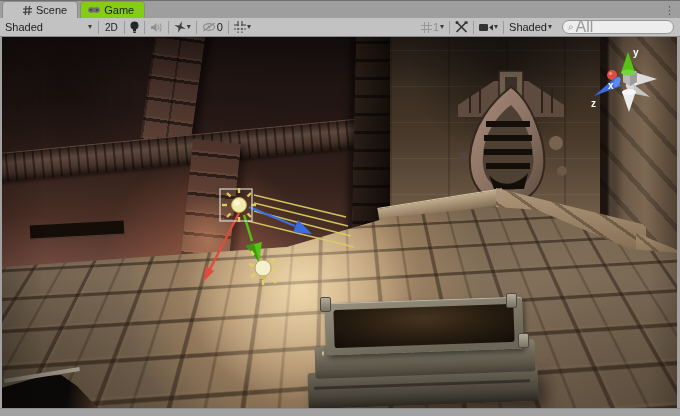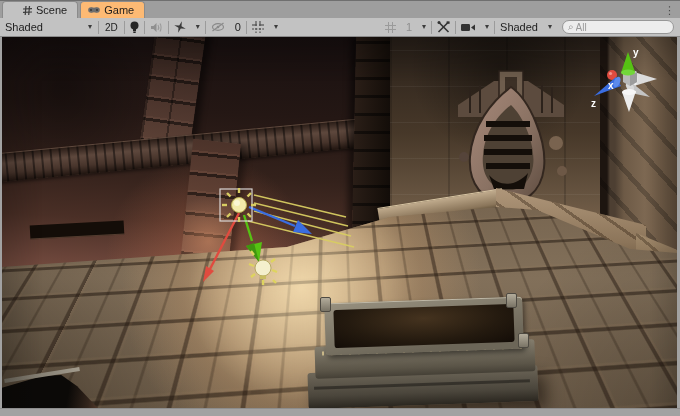--- a/index.html
+++ b/index.html
@@ -4,43 +4,43 @@
 <style>
   * { margin:0; padding:0; box-sizing:border-box; }
   html,body { width:680px; height:416px; overflow:hidden; }
   body { font-family:"Liberation Sans", sans-serif; background:#a2a2a2; }
   .window { position:relative; width:680px; height:416px; background:#a2a2a2; }
 
   
   .tabbar { position:absolute; left:0; top:0; width:680px; height:18px;
     background:var(--tab-bar-bg,#9e9e9e); border-top:1px solid #6f6f6f; display:flex; align-items:flex-end; }
   .tab { height:17px; display:flex; align-items:center; gap:4px; padding:0 10px 0 7px;
-    font-size:11px; color:#1d1d1d; background:#fdba74; border-radius:4px 4px 0 0;
+    font-size:11px; color:#1d1d1d; background:#84cc16; border-radius:4px 4px 0 0;
     margin-left:2px; border:1px solid #8b8b8b; border-bottom:none; cursor:default; }
   .tab.active { background:var(--toolbar-bg,#c2c2c2); height:17px;padding-left:20px; }
   .tab .ticon { display:inline-flex; }
   .tab-overflow { margin-left:auto; margin-right:4px; align-self:center; color:#4a4a4a;
     font-size:11px; line-height:10px; letter-spacing:-1px; padding:0 2px; }
 
   
   .toolbar { position:absolute; left:0; top:18px; width:680px; height:19px;
     background:var(--toolbar-bg,#c2c2c2); border-bottom:1px solid #8a8a8a;
     display:flex; align-items:center; font-size:11px; color:#1d1d1d; }
-  .tb-btn { height:17px; display:flex; align-items:center; gap:10px; padding:0 5px; cursor:default; }
+  .tb-btn { height:17px; display:flex; align-items:center; gap:1px; padding:0 5px; cursor:default; }
   .tb-sep { width:1px; height:13px; background:#9b9b9b; }
   .dd-arrow { font-size:8px; color:#3c3c3c; line-height:8px; }
   .shaded-dd { width:98px; justify-content:space-between; padding:0 6px 0 5px; }
   .btn-2d { font-size:10px; padding:0 6px;justify-content:flex-end; }
   .muted { color:#8f8f8f; }
   .tb-right { margin-left:auto; display:flex; align-items:center; margin-right:6px; }
   .searchbox { width:112px; height:14px; background:#ededed; border:1px solid #979797;
     border-radius:8px; display:flex; align-items:center; padding:0 5px; gap:2px; margin-left:5px; }
   .searchbox .glyph { color:#8d8d8d; font-size:10px; line-height:10px; }
   .searchbox input { border:none; outline:none; background:transparent; width:86px;
-    font-size:10px; color:#333; font-family:"Liberation Sans",sans-serif; }
+    font-size:16px; color:#333; font-family:"Liberation Sans",sans-serif; }
   .searchbox input::placeholder { color:#9a9a9a; }
 
   
   .viewport { position:absolute; left:2px; top:37px; width:675px; height:371px;
     background:#241a16; overflow:hidden; cursor:default; }
   .frame-b { position:absolute; left:0; top:408px; width:680px; height:8px; background:#a2a2a2; border-top:1px solid #8d8d8d; }
   .frame-r { position:absolute; left:677px; top:37px; width:3px; height:371px; background:#a2a2a2; }
   .frame-l { position:absolute; left:0; top:37px; width:2px; height:371px; background:#a2a2a2; }
 
   .viewport > div, .viewport > svg { position:absolute; }

